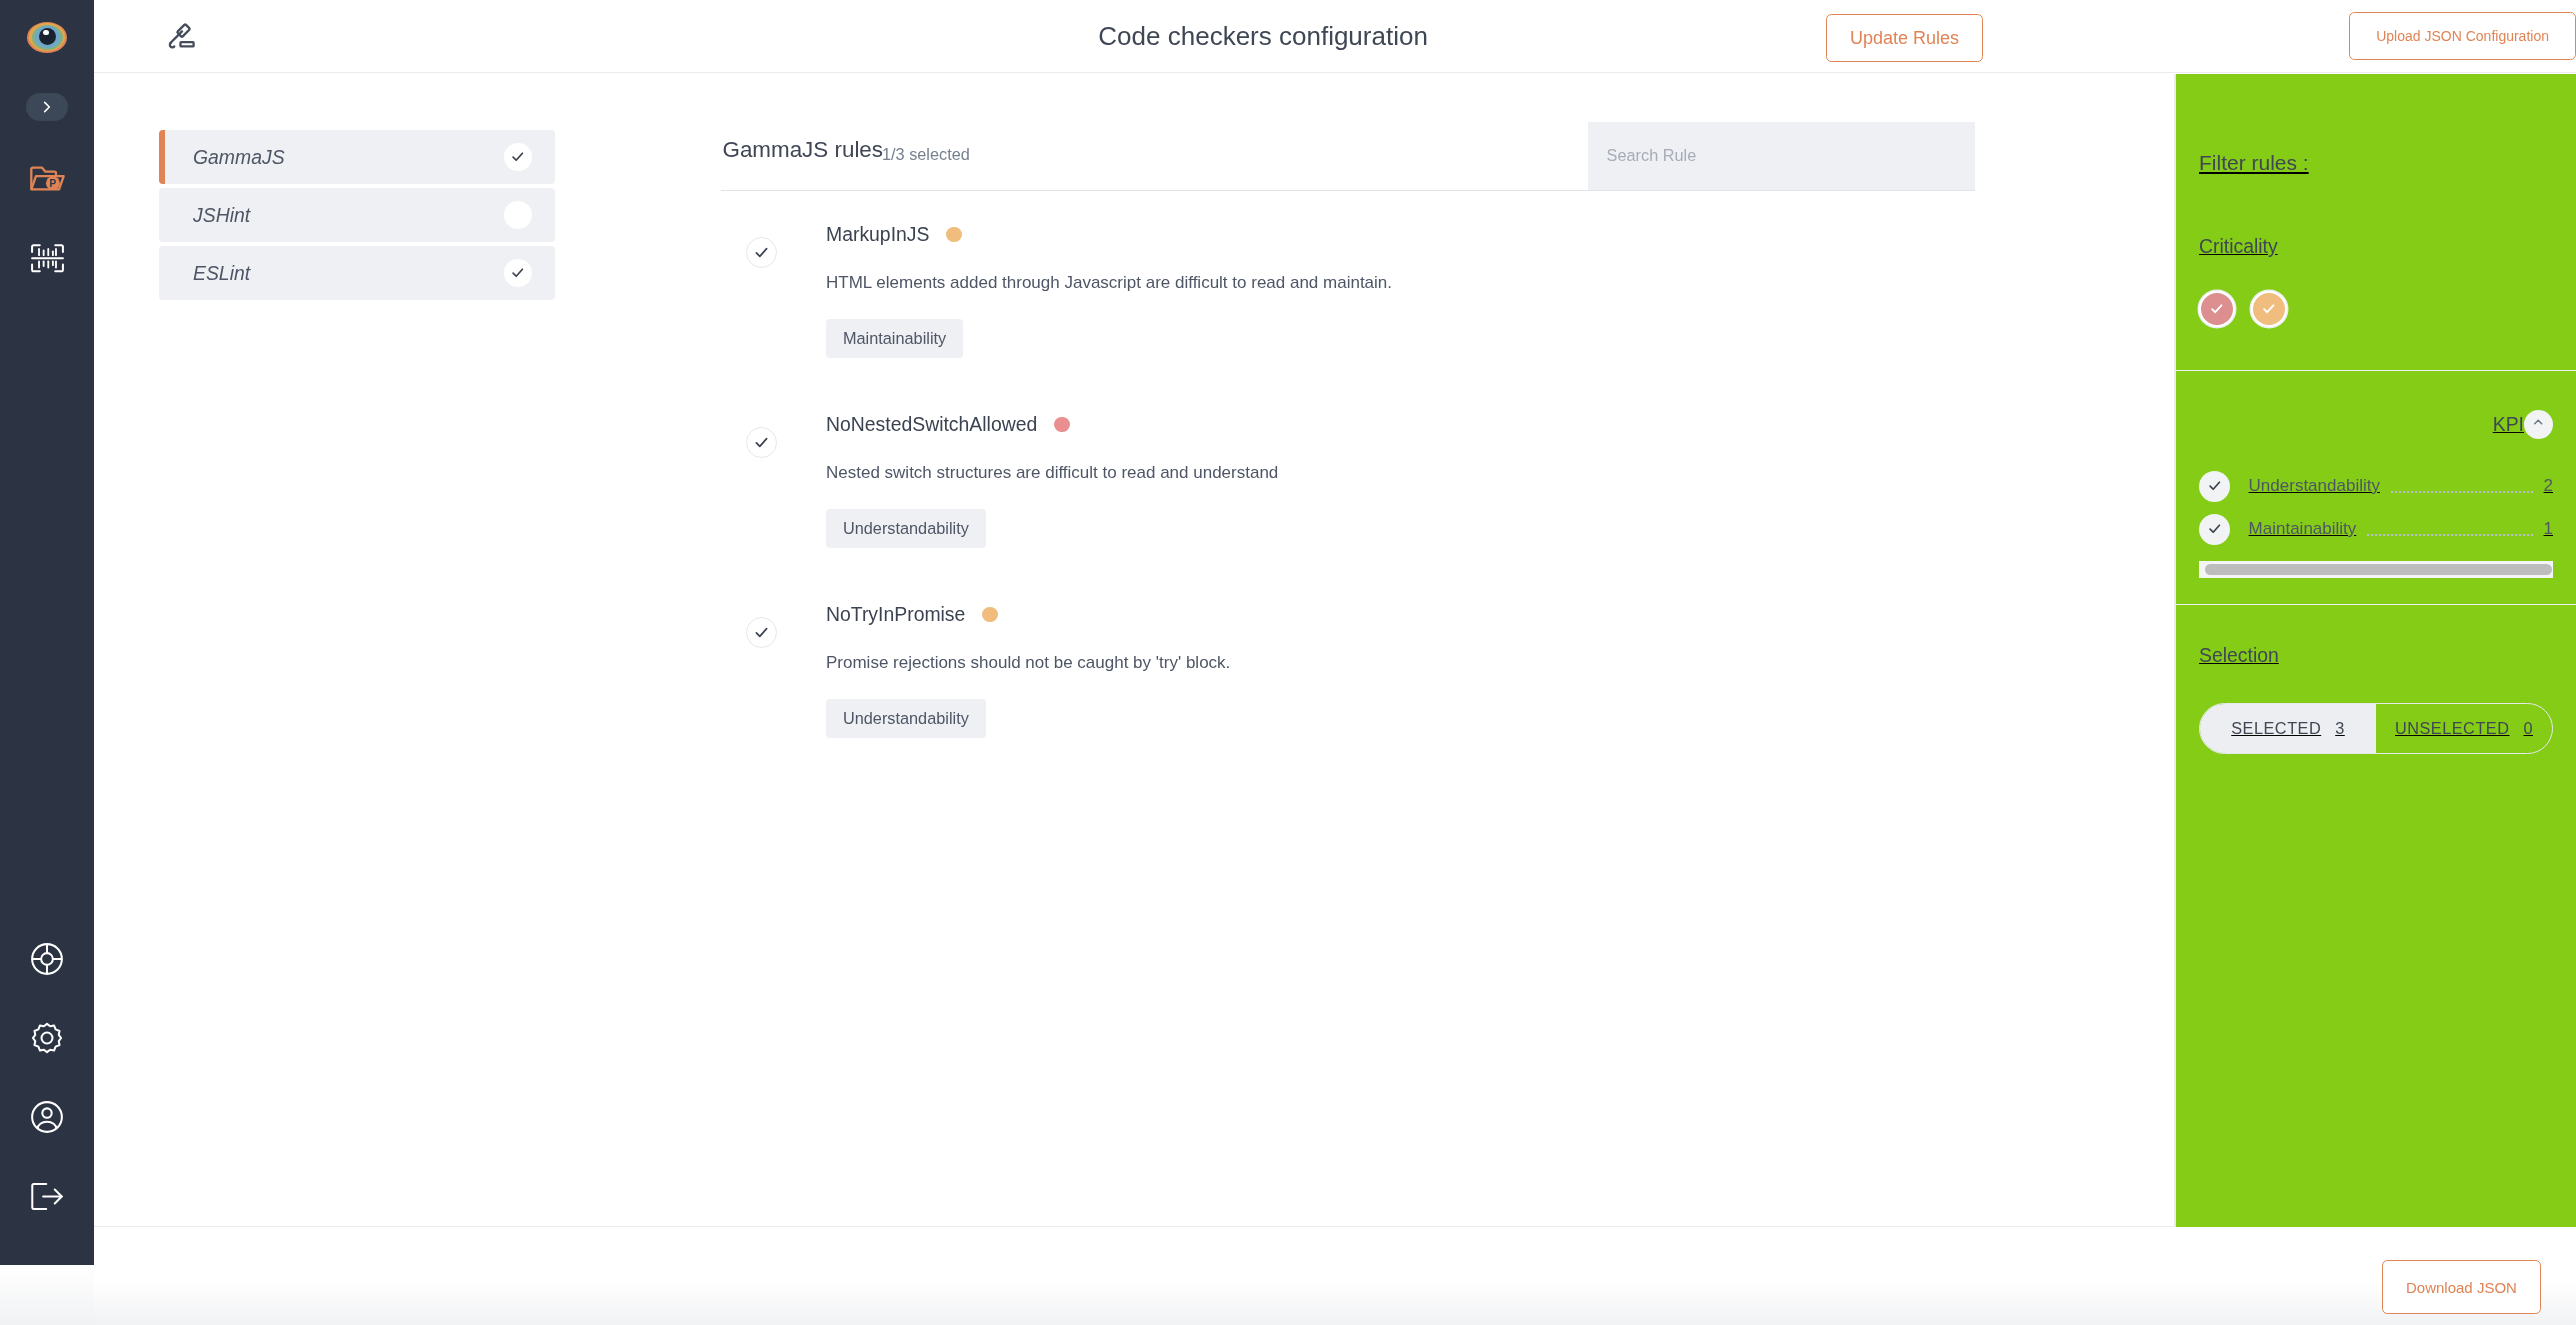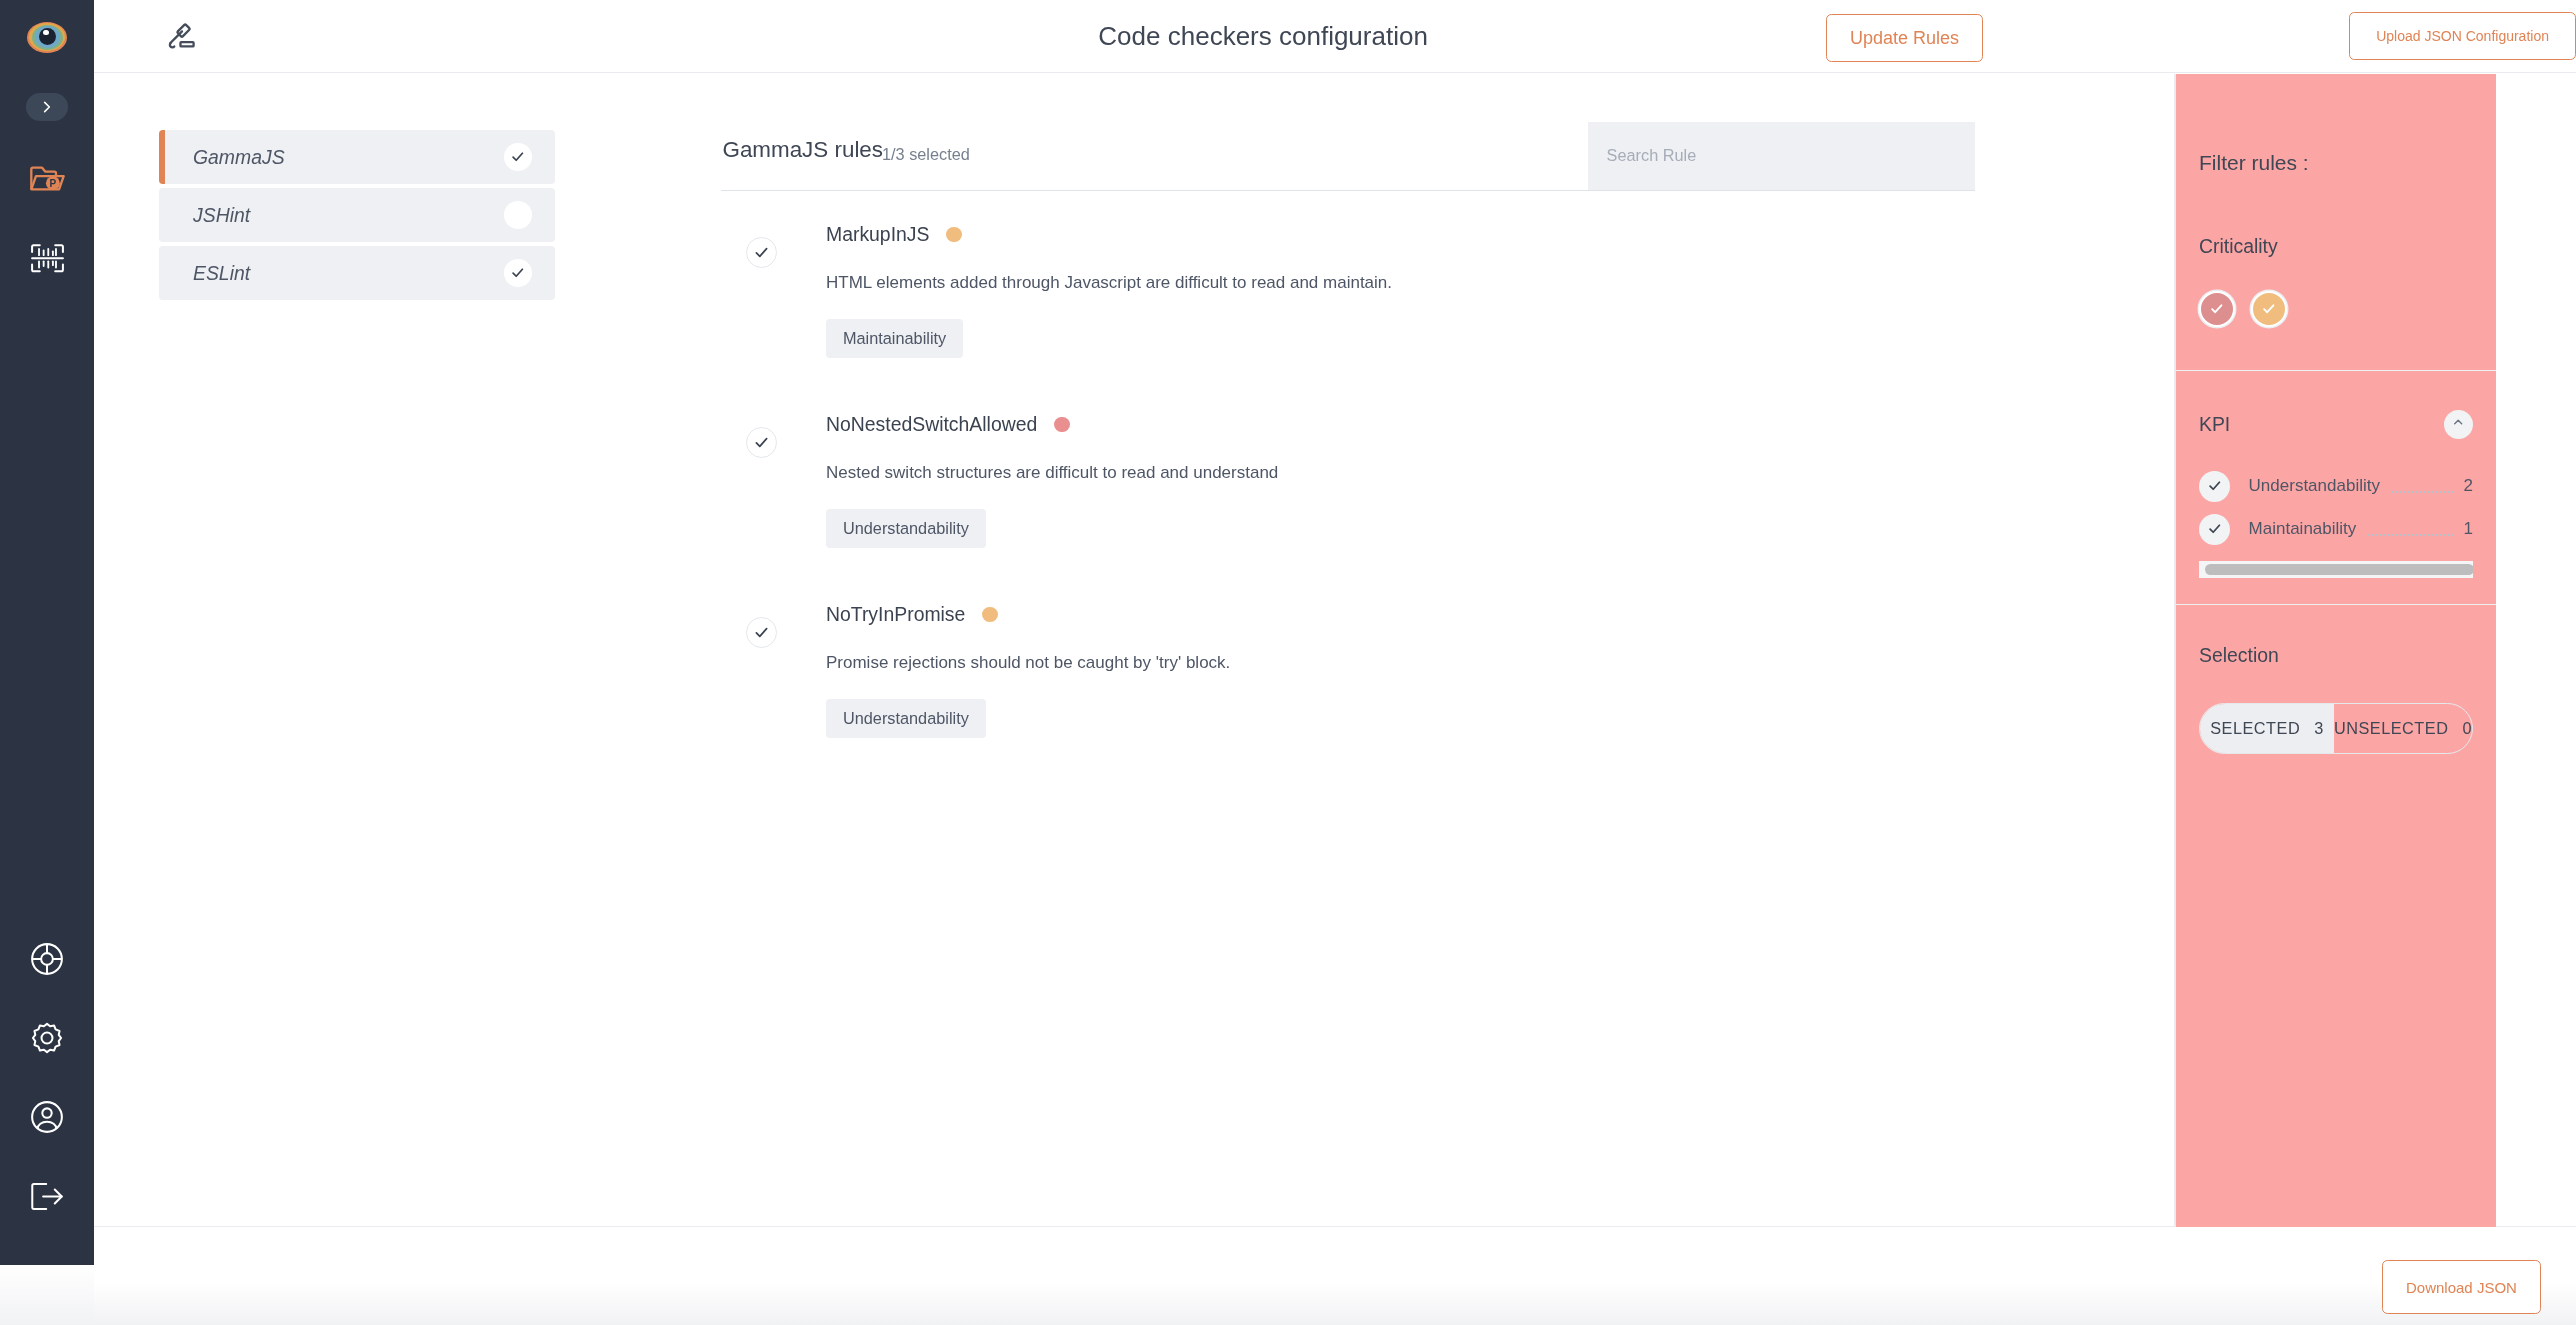--- a/index.html
+++ b/index.html
@@ -138,22 +138,23 @@
 
   
   .v-divider {
     position: absolute; left: 2174px; top: 74px;
     width: 1.5px; height: 1153px; background: #e9ebee;
   }
 
   
   .filters {
     position: absolute; left: 2176px; top: 74px;
-    width: 320px; height: 1153px;
-    background: #fca5a5;
+    width: 400px; height: 1153px;
+    background: #84cc16;
+    text-decoration: underline;
   }
   .filters-title { margin: 77px 0 0 23px; font-size: 21px; color: #3f4654; }
   .fgroup { padding: 0 23px; }
   .fgroup-sep { border-bottom: 1.5px solid #edeff2; }
   .fgroup-head {
     display: flex; align-items: center; justify-content: space-between;
     font-size: 19.4px; color: #3f4654;
   }
   .collapse-btn {
     width: 29px; height: 29px; border-radius: 50%;
@@ -444,21 +445,21 @@
         </span>
         <span class="crit-chip" style="background:#f0bd7e;">
           <svg width="15.5" height="15.5" viewBox="0 0 20 20">
               <path d="M4 10.5 L8 14.5 L16 5.5" fill="none" stroke="#ffffff" stroke-width="2.4" stroke-linecap="round" stroke-linejoin="round"></path>
             </svg>
         </span>
       </div>
     </div>
 
     <div class="fgroup fgroup-sep">
-      <div class="fgroup-head" style="margin-top:39px;">
+      <div class="fgroup-head" style="margin-top:39px;justify-content:flex-end;">
         <span>KPI</span>
         <button class="collapse-btn">
           <span>
             <svg width="12.4" height="12.4" viewBox="0 0 16 16">
                 <path d="M3.5 10 L8 5.5 L12.5 10" fill="none" stroke="#6b7483" stroke-width="1.8" stroke-linecap="round" stroke-linejoin="round"></path>
               </svg>
           </span>
         </button>
       </div>
       <div class="kpi-list">

